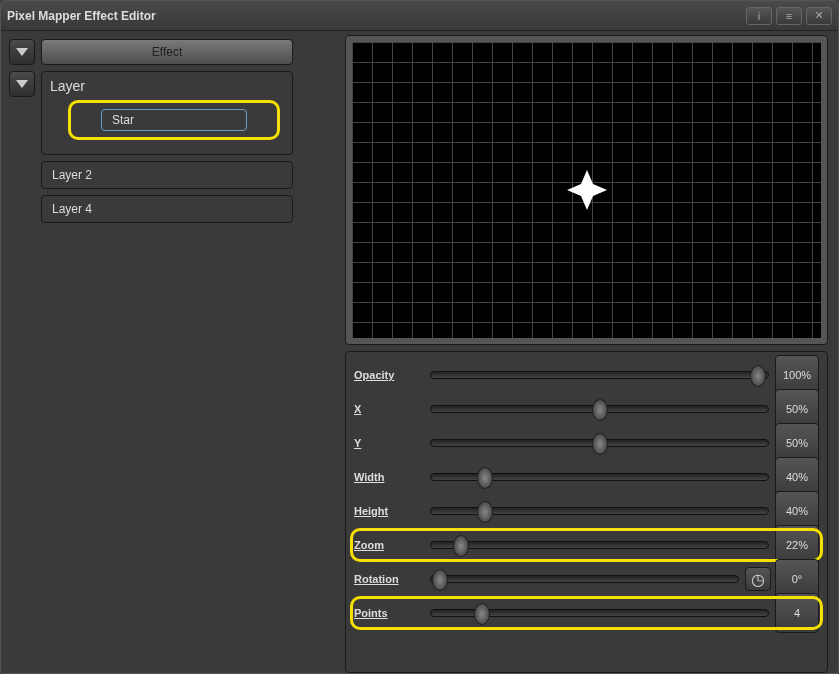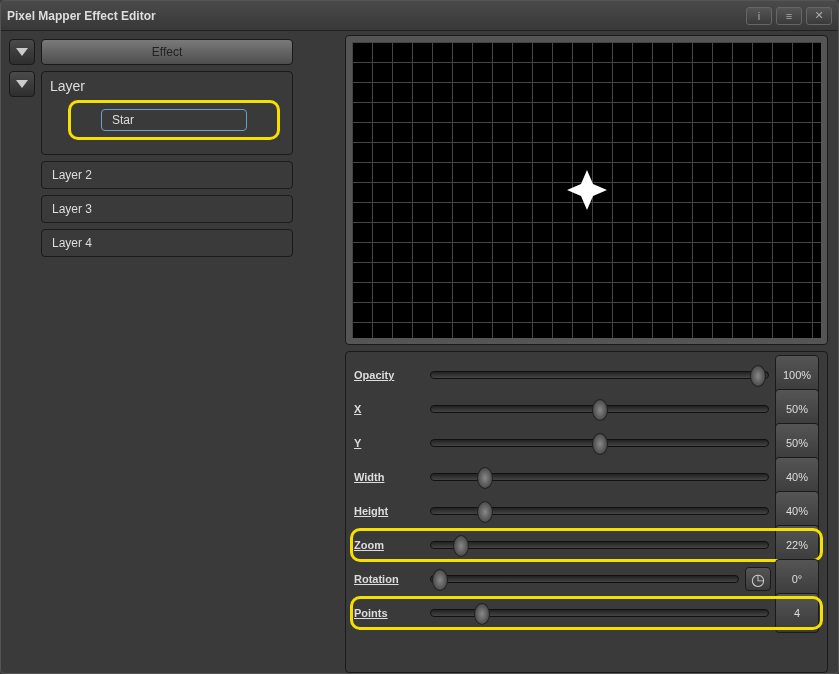--- a/index.html
+++ b/index.html
@@ -78,21 +78,20 @@
         <div class="layer-box">
           <div class="layer-label">Layer</div>
           <div class="highlight-wrap">
             <div class="sub-item"><span>Star</span></div>
           </div>
         </div>
       </div>
 
       <div id="layer-list">
           <div class="layer-item">Layer 2</div>
-          <div class="layer-item">Layer 3</div>
           <div class="layer-item">Layer 4</div>
         </div>
 
     </div>
 
     <div class="right-panel">
 
       <div class="preview">
         <div class="grid">
           <svg class="star-shape" width="44" height="44" viewBox="0 0 44 44">

